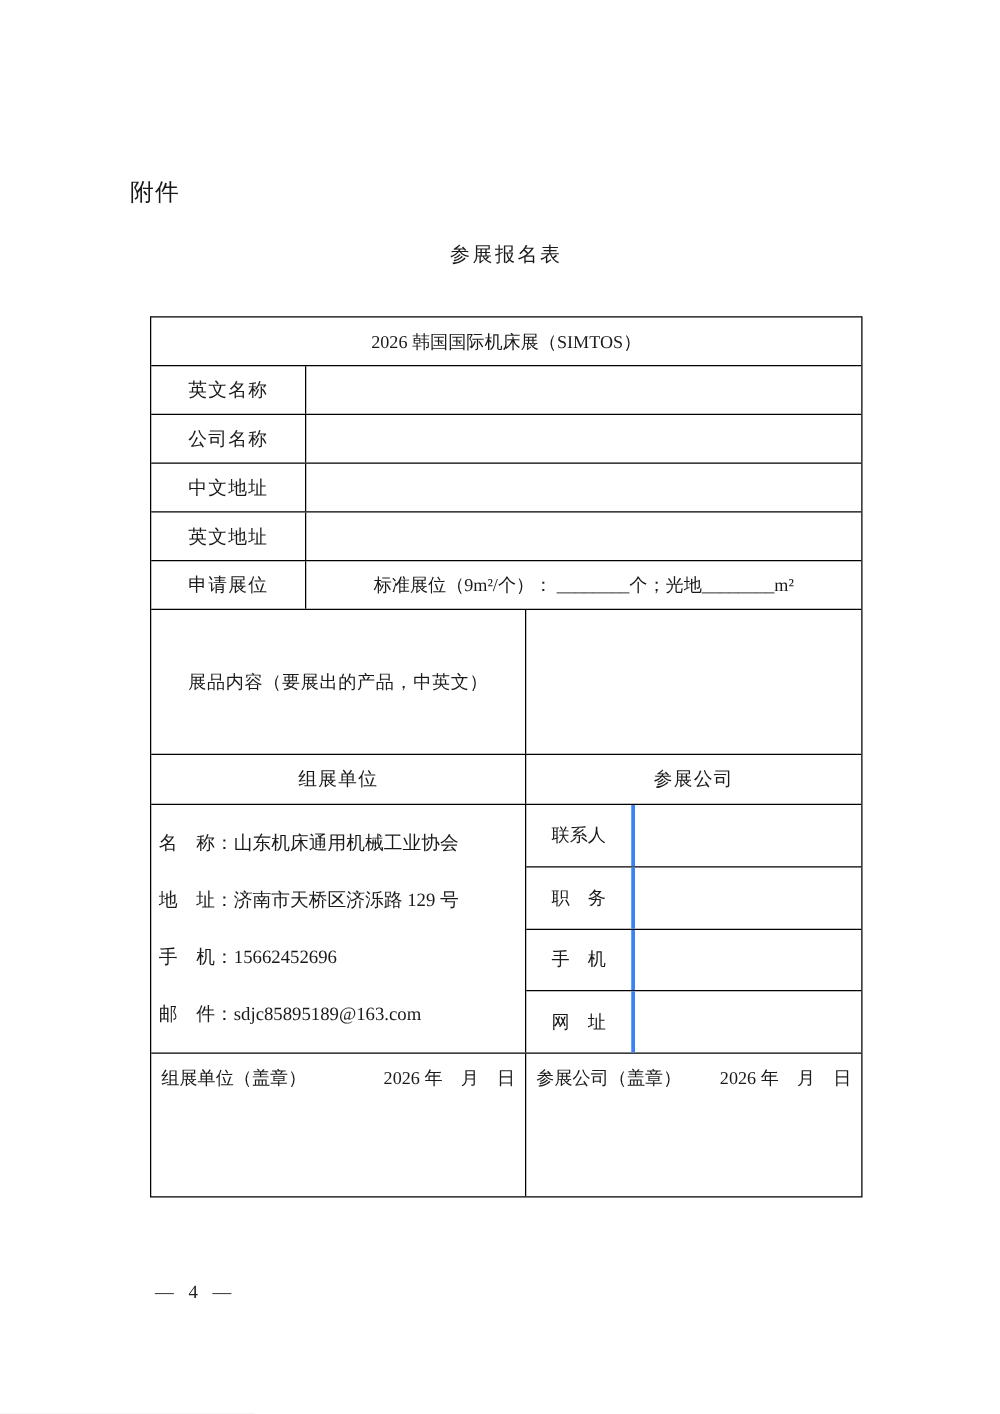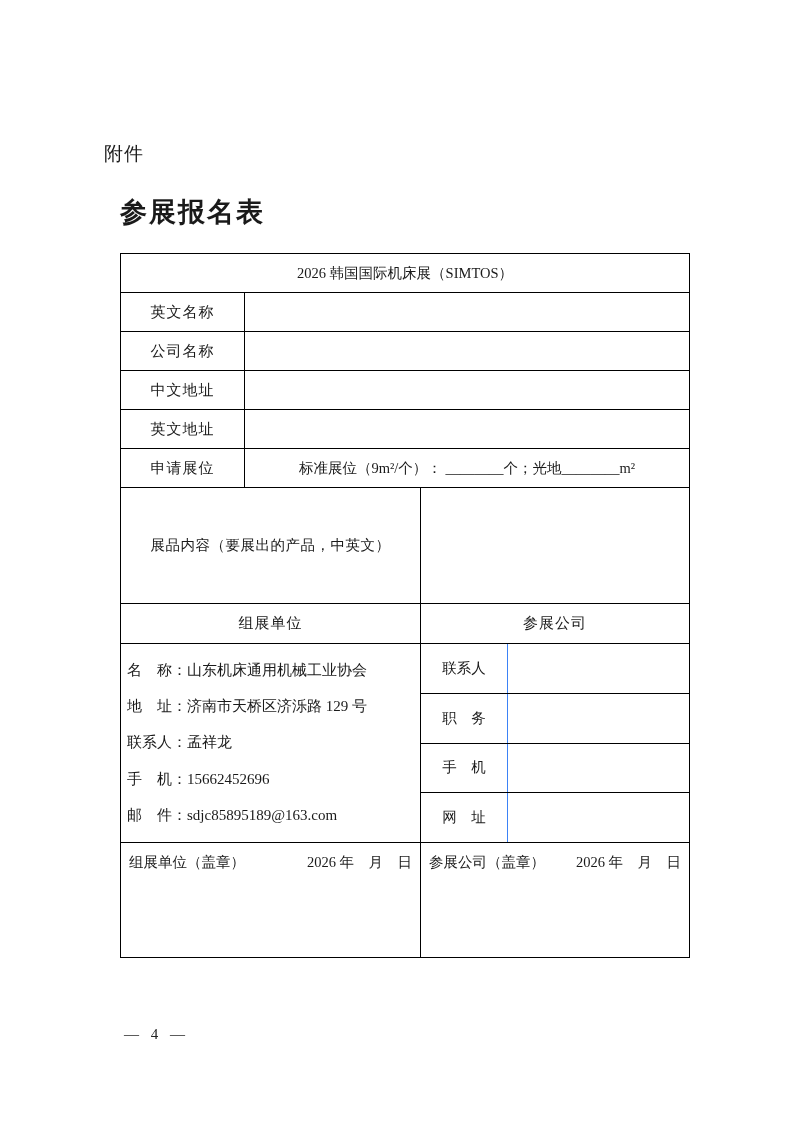--- a/index.html
+++ b/index.html
@@ -20,22 +20,23 @@
     top: 141px;
     font-size: 19px;
     letter-spacing: 1px;
     font-family: "Liberation Sans", "DejaVu Sans", sans-serif;
   }
   .doc-title {
     position: absolute;
     left: 120px;
     top: 194px;
     width: 570px;
-    font-size: 27px;
-    font-weight: bold;
+    text-align: center;
+    font-size: 16px;
+    font-weight: normal;
     letter-spacing: 2px;
     font-family: "Liberation Serif", "DejaVu Serif", serif;
   }
 
   .tbl {
     position: absolute;
     left: 120px;
     top: 253px;
     width: 570px;
     border: 1px solid #000;
@@ -102,21 +103,21 @@
   .contact-rows { display: flex; flex-direction: column; }
   .contact-row { display: flex; flex: 1; border-bottom: 1px solid #000; }
   .contact-row:last-child { border-bottom: none; }
   .contact-label {
     width: 87px;
     display: flex;
     align-items: center;
     justify-content: center;
     font-family: "Liberation Serif", "DejaVu Serif", serif;
     font-size: 14.5px;
-    border-right: 1px solid #3b82f6;
+    border-right: 3px solid #3b82f6;
     white-space: pre;
   }
   .contact-value {
     flex: 1;
     font-family: "Liberation Serif", "DejaVu Serif", serif;
     font-size: 14.5px;
   }
 
   .stamp-cell {
     display: flex;
@@ -180,21 +181,20 @@
 
     <div class="r h40">
       <div class="c left-col section-header">组展单位</div>
       <div class="c right-col section-header">参展公司</div>
     </div>
 
     <div class="r h199">
       <div class="c left-col org-info">
         <div class="line">名　称：山东机床通用机械工业协会</div>
         <div class="line">地　址：济南市天桥区济泺路 129 号</div>
-        <div class="line">联系人：孟祥龙</div>
         <div class="line">手　机：15662452696</div>
         <div class="line">邮　件：sdjc85895189@163.com</div>
       </div>
       <div class="c right-col contact-rows">
         <div class="contact-row">
           <div class="contact-label">联系人</div>
           <div class="contact-value"></div>
         </div>
         <div class="contact-row">
           <div class="contact-label">职　务</div>

